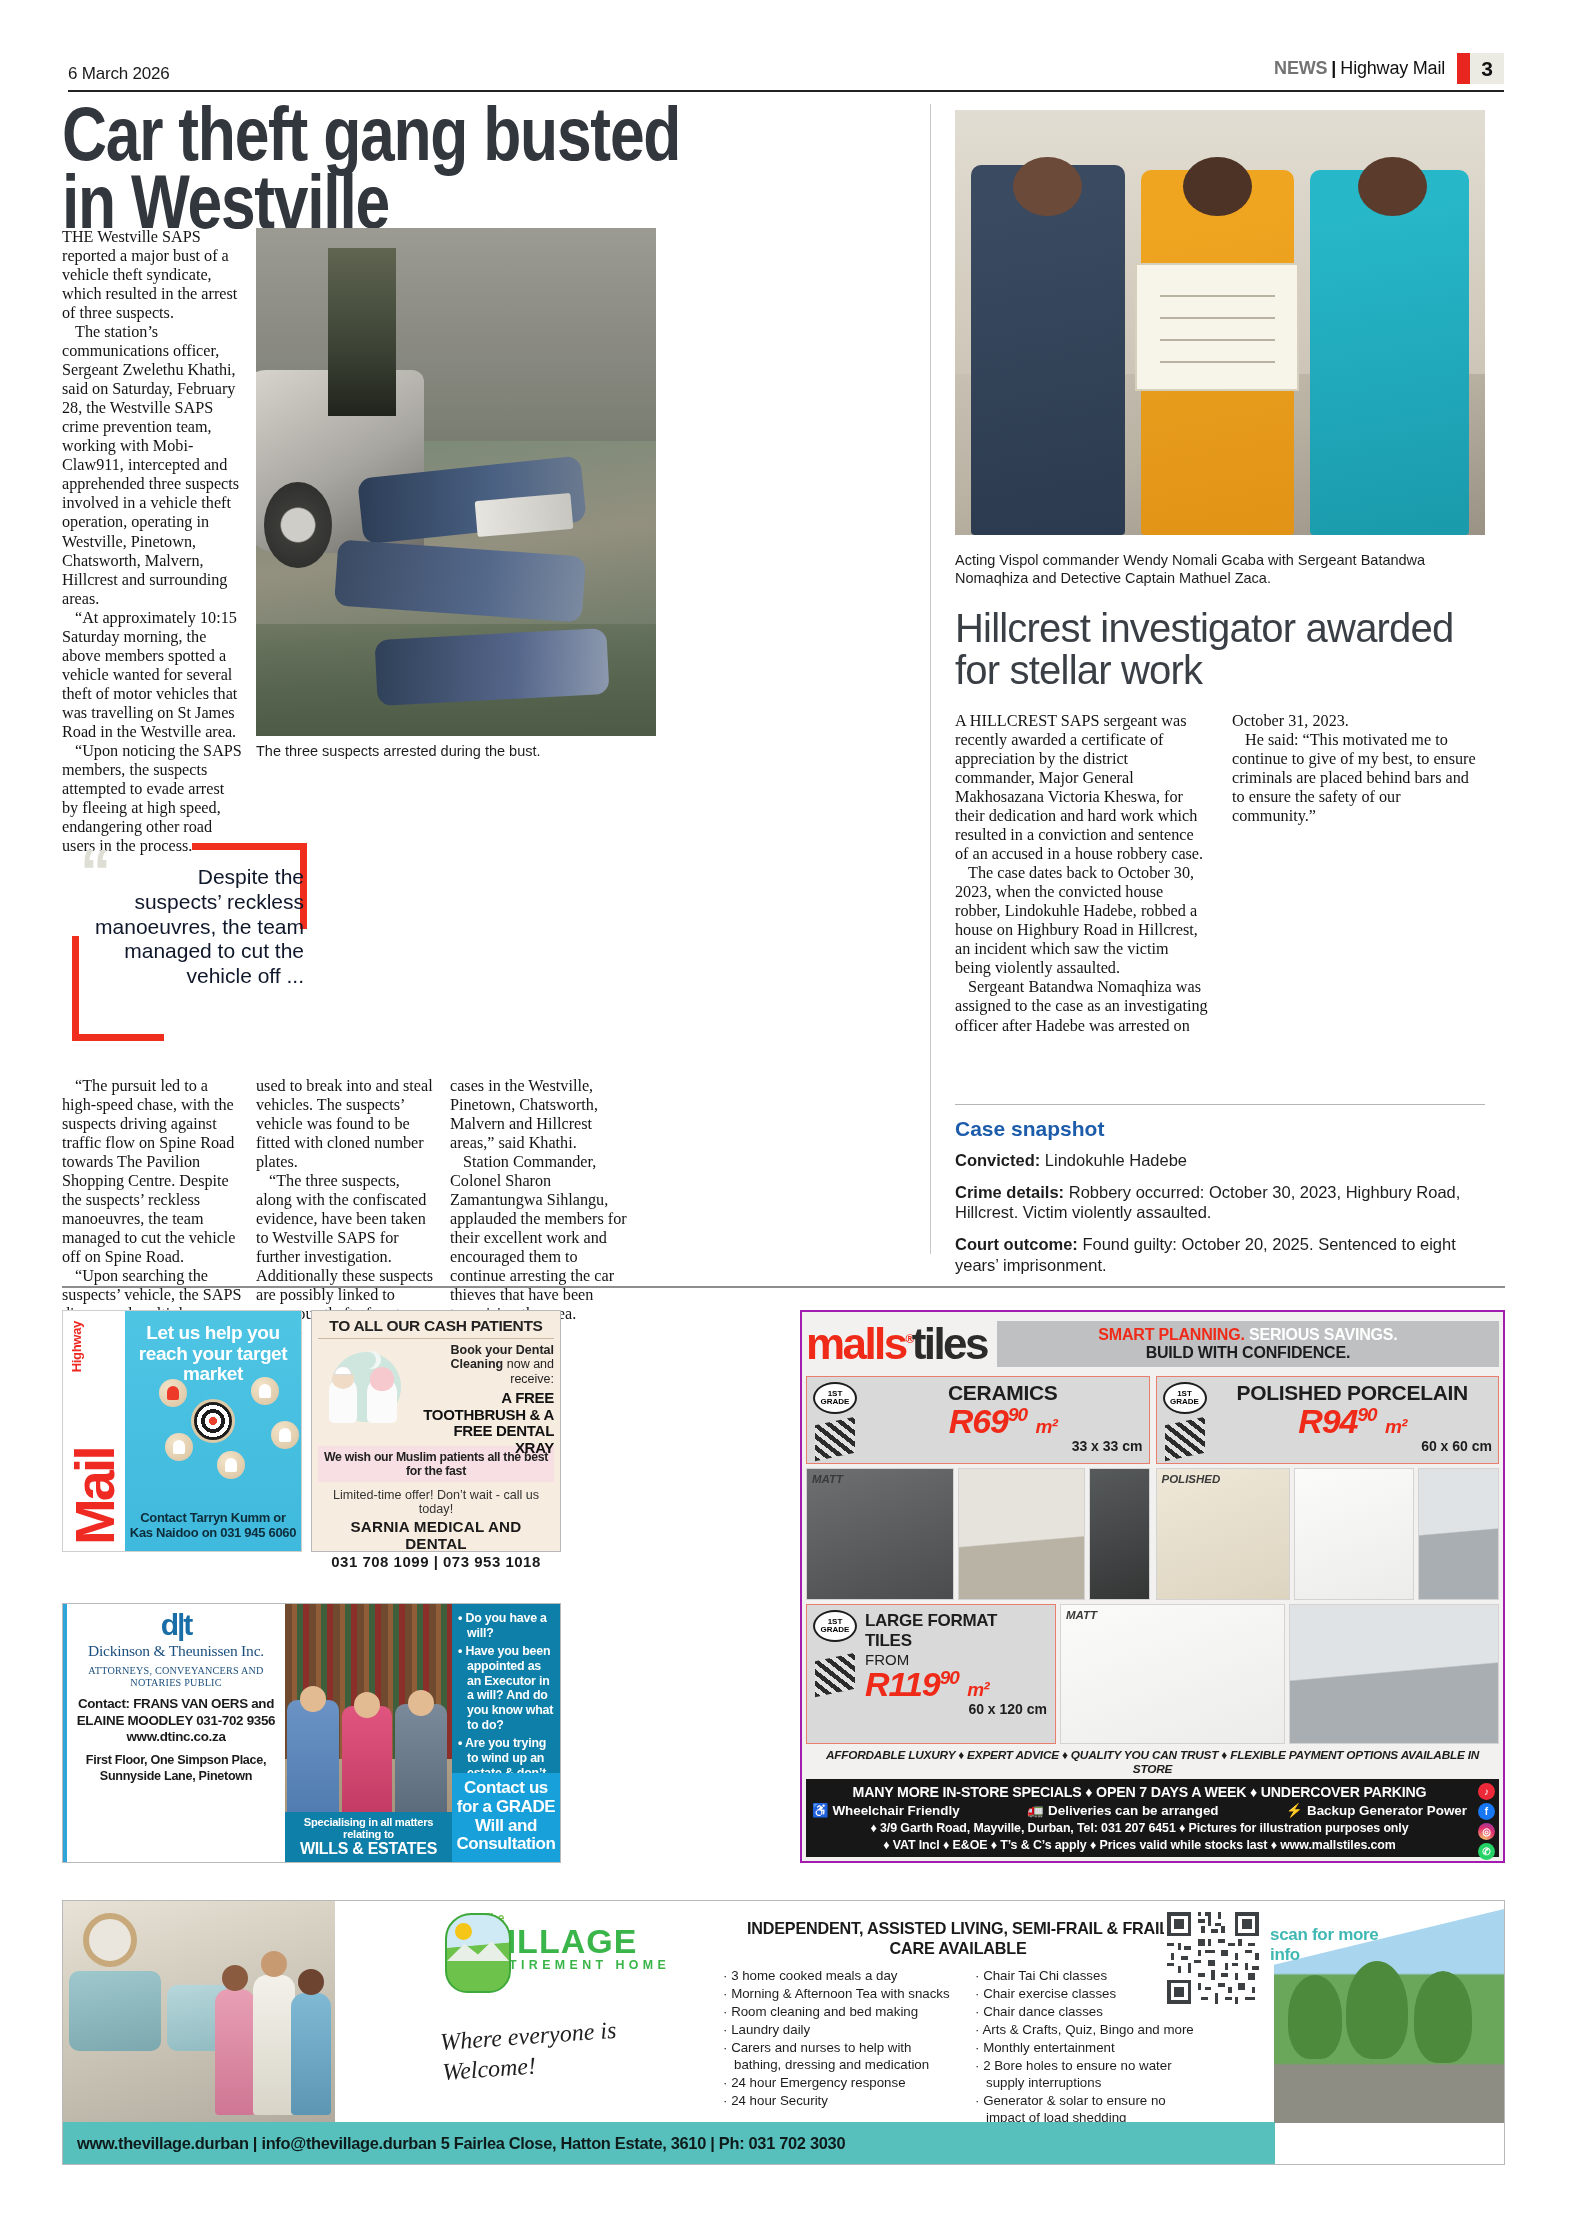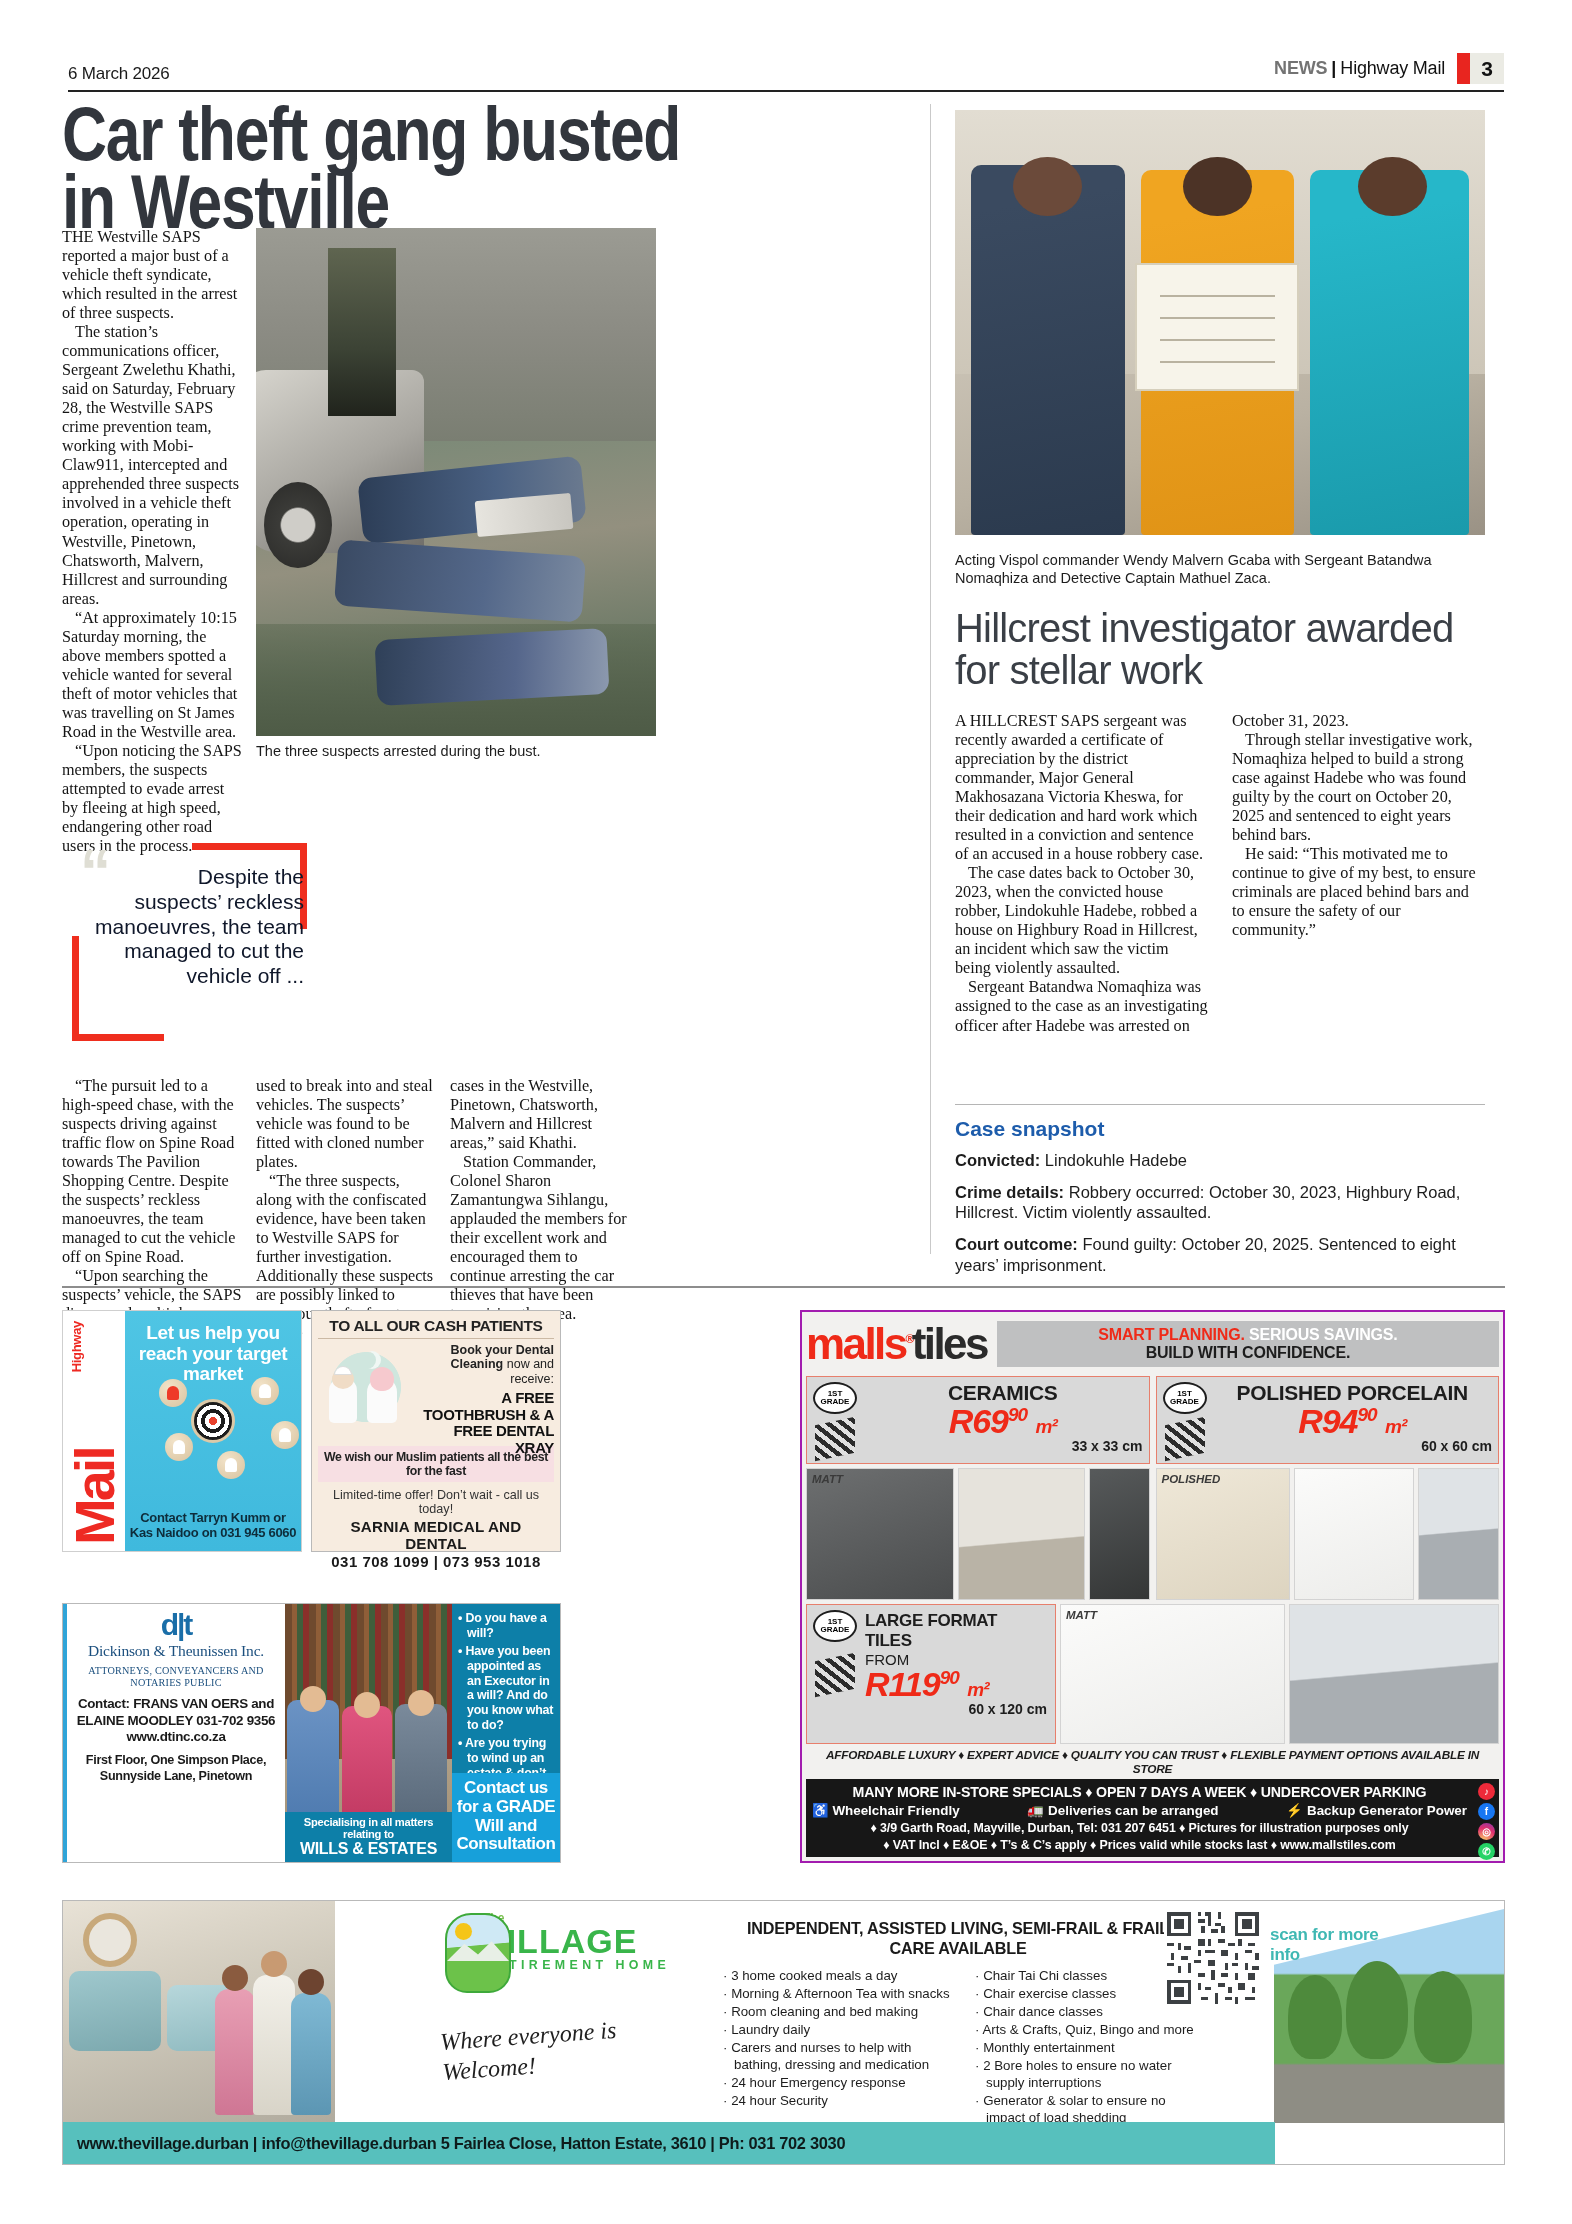--- a/index.html
+++ b/index.html
@@ -459,32 +459,31 @@
     <div class="aw-h2"></div>
     <div class="aw-p aw-p3"></div>
     <div class="aw-h3"></div>
     <div class="aw-cert">
       <div class="aw-certline" style="top:24%"></div>
       <div class="aw-certline" style="top:42%"></div>
       <div class="aw-certline" style="top:60%"></div>
       <div class="aw-certline" style="top:78%"></div>
     </div>
   </div>
-  <div id="cap-award" class="caption">Acting Vispol commander  Wendy Malvern Gcaba with Sergeant Batandwa Nomaqhiza and Detective Captain Mathuel Zaca.</div>
+  <div id="cap-award" class="caption">Acting Vispol commander  Wendy Nomali Gcaba with Sergeant Batandwa Nomaqhiza and Detective Captain Mathuel Zaca.</div>
 
   <div class="headline2">Hillcrest investigator awarded for stellar work</div>
 
   <div id="rcol1" class="col-text">
     <p class="first">A HILLCREST SAPS sergeant was recently awarded a certificate of appreciation by the district commander, Major General Makhosazana Victoria Kheswa, for their dedication and hard work which resulted in a conviction and sentence of an accused in a house robbery case.</p>
     <p>The case dates back to October 30, 2023, when the convicted house robber, Lindokuhle Hadebe, robbed a house on Highbury Road in Hillcrest, an incident which saw the victim being violently assaulted.</p>
     <p>Sergeant Batandwa Nomaqhiza was assigned to the case as an investigating officer after Hadebe was arrested on</p>
   </div>
   <div id="rcol2" class="col-text">
     <p class="first">October 31, 2023.</p>
-    <p>Through stellar investigative work, Nomaqhiza helped to build a strong case against Hadebe who was found guilty by the court on October 20, 2025 and sentenced to eight years behind bars.</p>
     <p>He said: “This motivated me to continue to give of my best, to ensure criminals are placed behind bars and to ensure the safety of our community.”</p>
   </div>
 
   <div class="hr-thin" style="left:955px; top:1104px; width:530px;"></div>
 
   <div class="snapshot">
     <div class="snap-title">Case snapshot</div>
     <div class="snap-line">
       <b>Convicted:</b><span> Lindokuhle Hadebe</span>
     </div>

